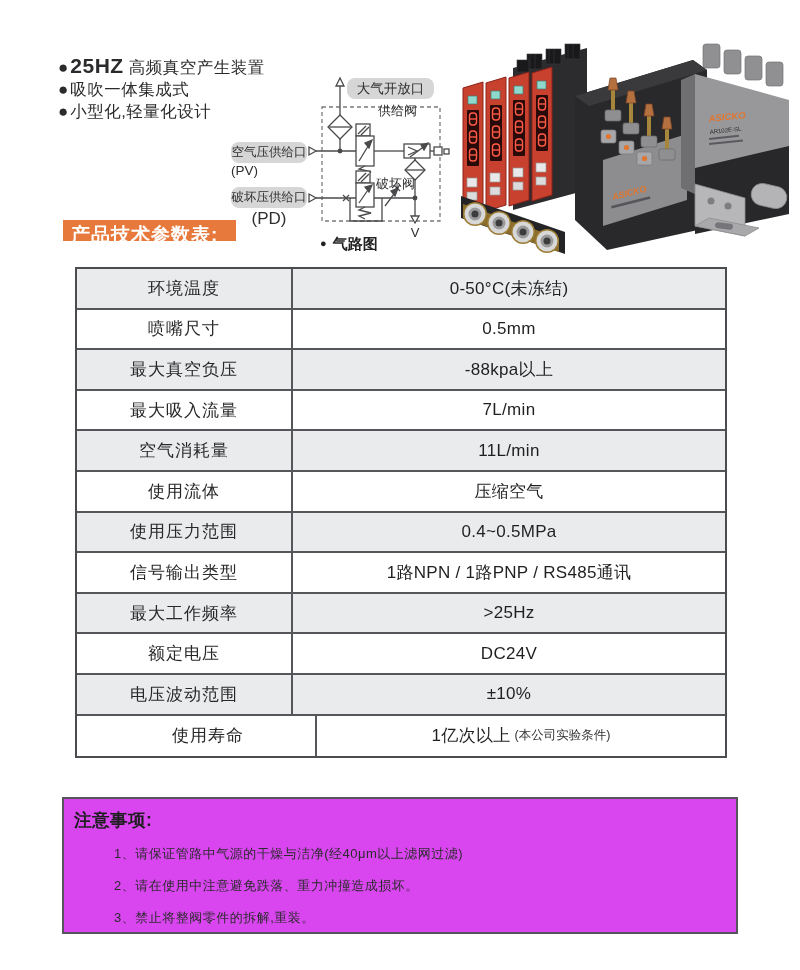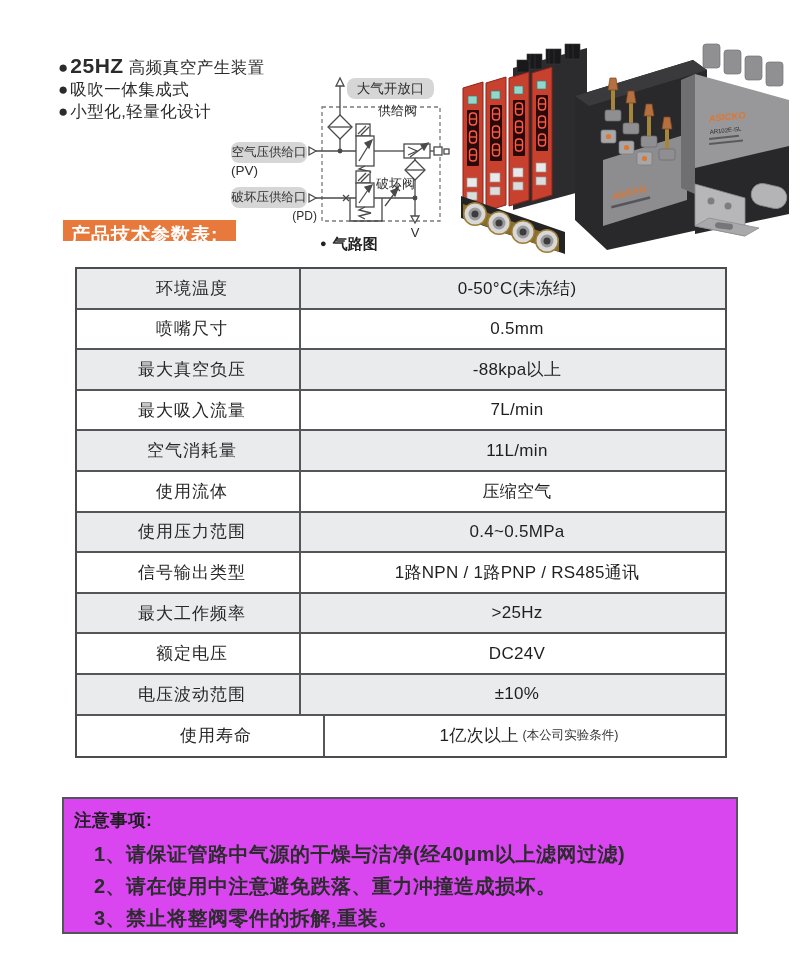--- a/index.html
+++ b/index.html
@@ -19,47 +19,47 @@
   #diagram { position:absolute; left:225px; top:70px; width:235px; height:195px; }
   #diagram svg { position:absolute; left:0; top:0; }
   .dlabel { position:absolute; font-size:13px; color:#2f2f31; white-space:nowrap; }
   .dlabel.tag { background:#d6d6d6; border-radius:8px; text-align:center; font-weight:500; }
   #lbl-atm { left:122px; top:8px; width:87px; height:21px; line-height:21px; font-size:13.5px; }
   #lbl-supply { left:153px; top:32px; font-weight:500; }
   #lbl-break { left:151px; top:105px; font-weight:500; }
   #lbl-pv { left:6px; top:72px; width:76px; height:21px; line-height:21px; font-size:12.5px; }
   #lbl-pv-code { left:6px; top:93px; width:76px; font-size:13.5px; }
   #lbl-pd { left:6px; top:117px; width:76px; height:21px; line-height:21px; font-size:12.5px; }
-  #lbl-pd-code { left:16px; top:139px; width:76px; text-align:right; font-size:12px; }
+  #lbl-pd-code { left:6px; top:139px; width:76px; text-align:center; font-size:17px; }
   #lbl-v { left:182px; top:155px; width:16px; text-align:center; font-size:13px; font-weight:500; }
   #diagram-caption { position:absolute; left:95px; top:165px; font-size:15px; font-weight:bold; color:#222; }
   #diagram-caption .cap-bullet { font-size:11px; vertical-align:2px; margin-right:6px; }
 
   
   #spec-title { position:absolute; left:63px; top:220px; width:173px; height:21px;
     background:#E8793C; color:#fff; font-size:19px; font-weight:bold;
     line-height:29px; padding-left:8px; letter-spacing:1px; }
 
   
   #spec-table { position:absolute; left:75px; top:267px; width:652px;
     border:2px solid #4b4c50; background:#fff; }
   .spec-row { display:flex; height:40.6px; border-bottom:2px solid #55565a; }
   .spec-row:last-child { border-bottom:none;padding-left:24px; }
   .spec-row:nth-child(odd) { background:#e9ebed; }
-  .spec-row .cell { display:flex; align-items:center; justify-content:center;margin-left:8px; }
+  .spec-row .cell { display:flex; align-items:center; justify-content:center; }
   .spec-row .param { width:216px; border-right:2px solid #55565a; font-size:17px; font-weight:500; color:#28282a; letter-spacing:1px; }
   .spec-row .value { flex:1; font-size:17px; color:#1f1f21; letter-spacing:0.3px; }
   .spec-row .value .note { font-size:12.5px; color:#333; margin-left:4px; letter-spacing:0; }
   .spec-row .value .note:empty { display:none; }
 
   
   #notes { position:absolute; left:62px; top:797px; width:676px; height:137px;
     border:2px solid #54555a; background:#d946ef; padding:9px 12px 0 10px; }
   #notes-title { font-size:17.5px; font-weight:bold; color:#1e1e20; letter-spacing:0.5px; margin-bottom:6px; }
-  .note-item { font-size:20px; color:#2c2c2e; margin-left:20px; line-height:32px; letter-spacing:0.5px;font-weight:bold; }
+  .note-item { font-size:13px; color:#2c2c2e; margin-left:40px; line-height:32px; letter-spacing:0.5px; }
 
   
   #product { position:absolute; left:455px; top:38px; }
 </style>
 </head>
 <body>
 
 <div id="page">
 
   <div id="features">

